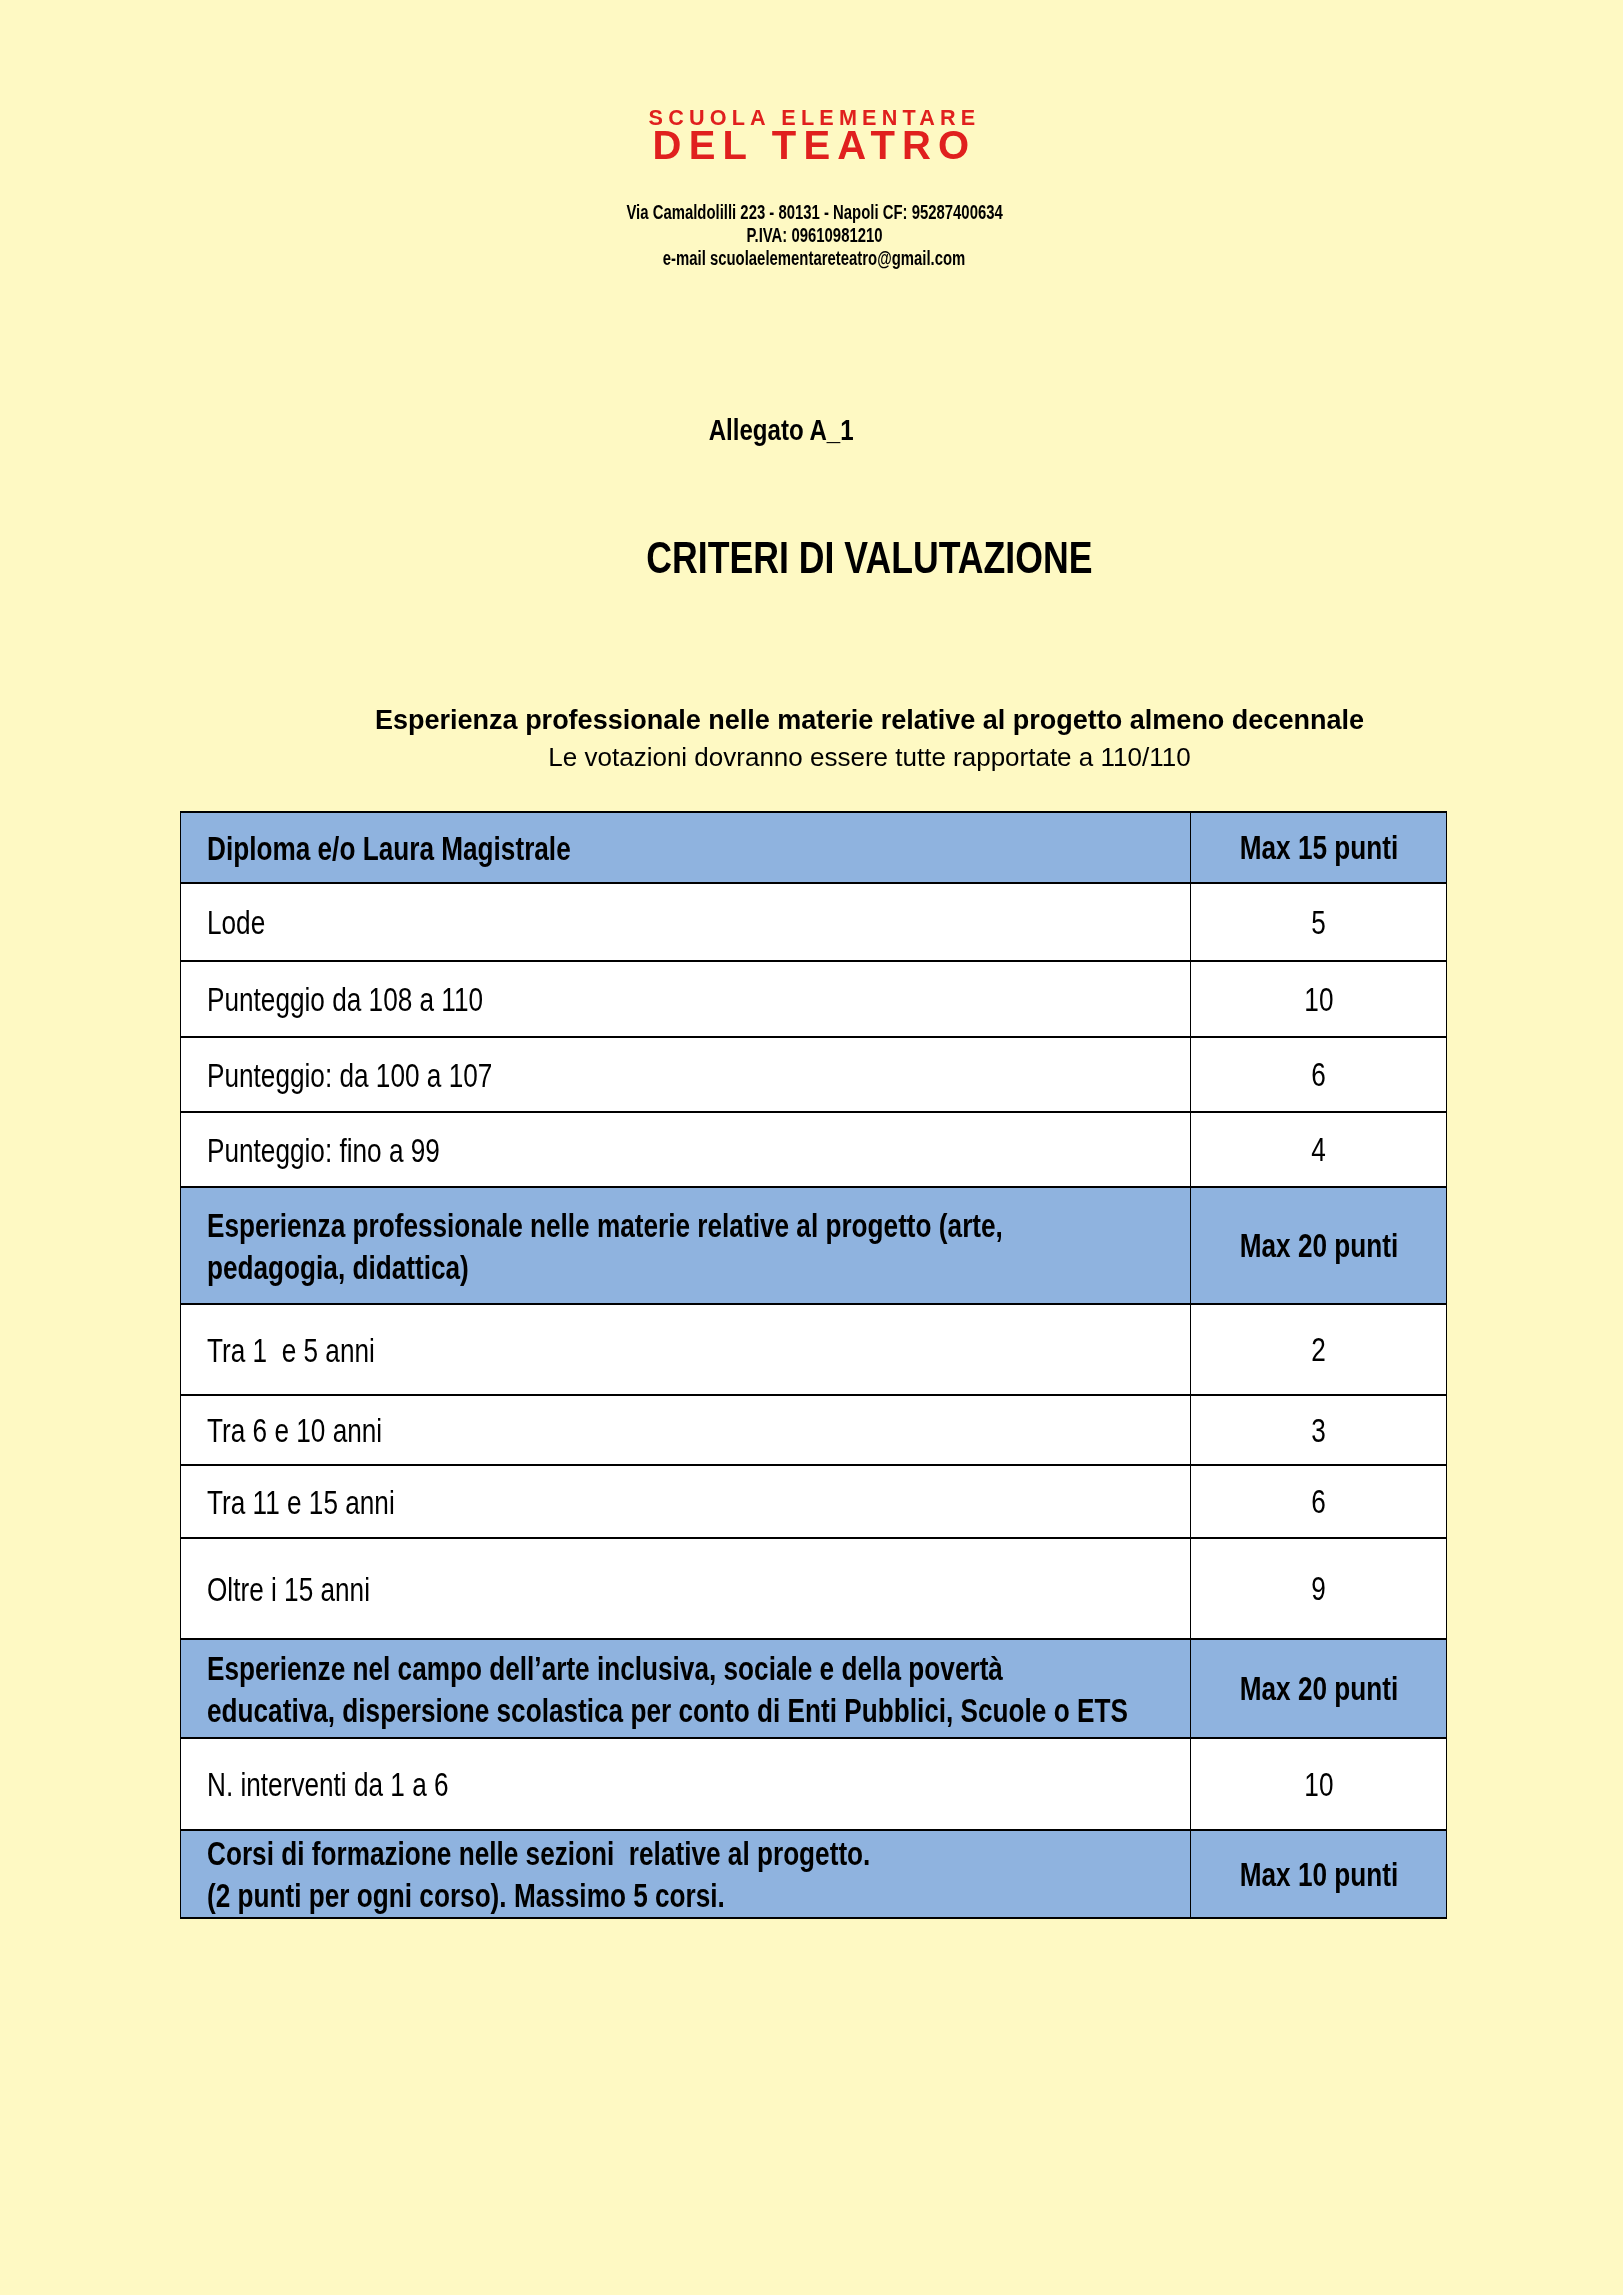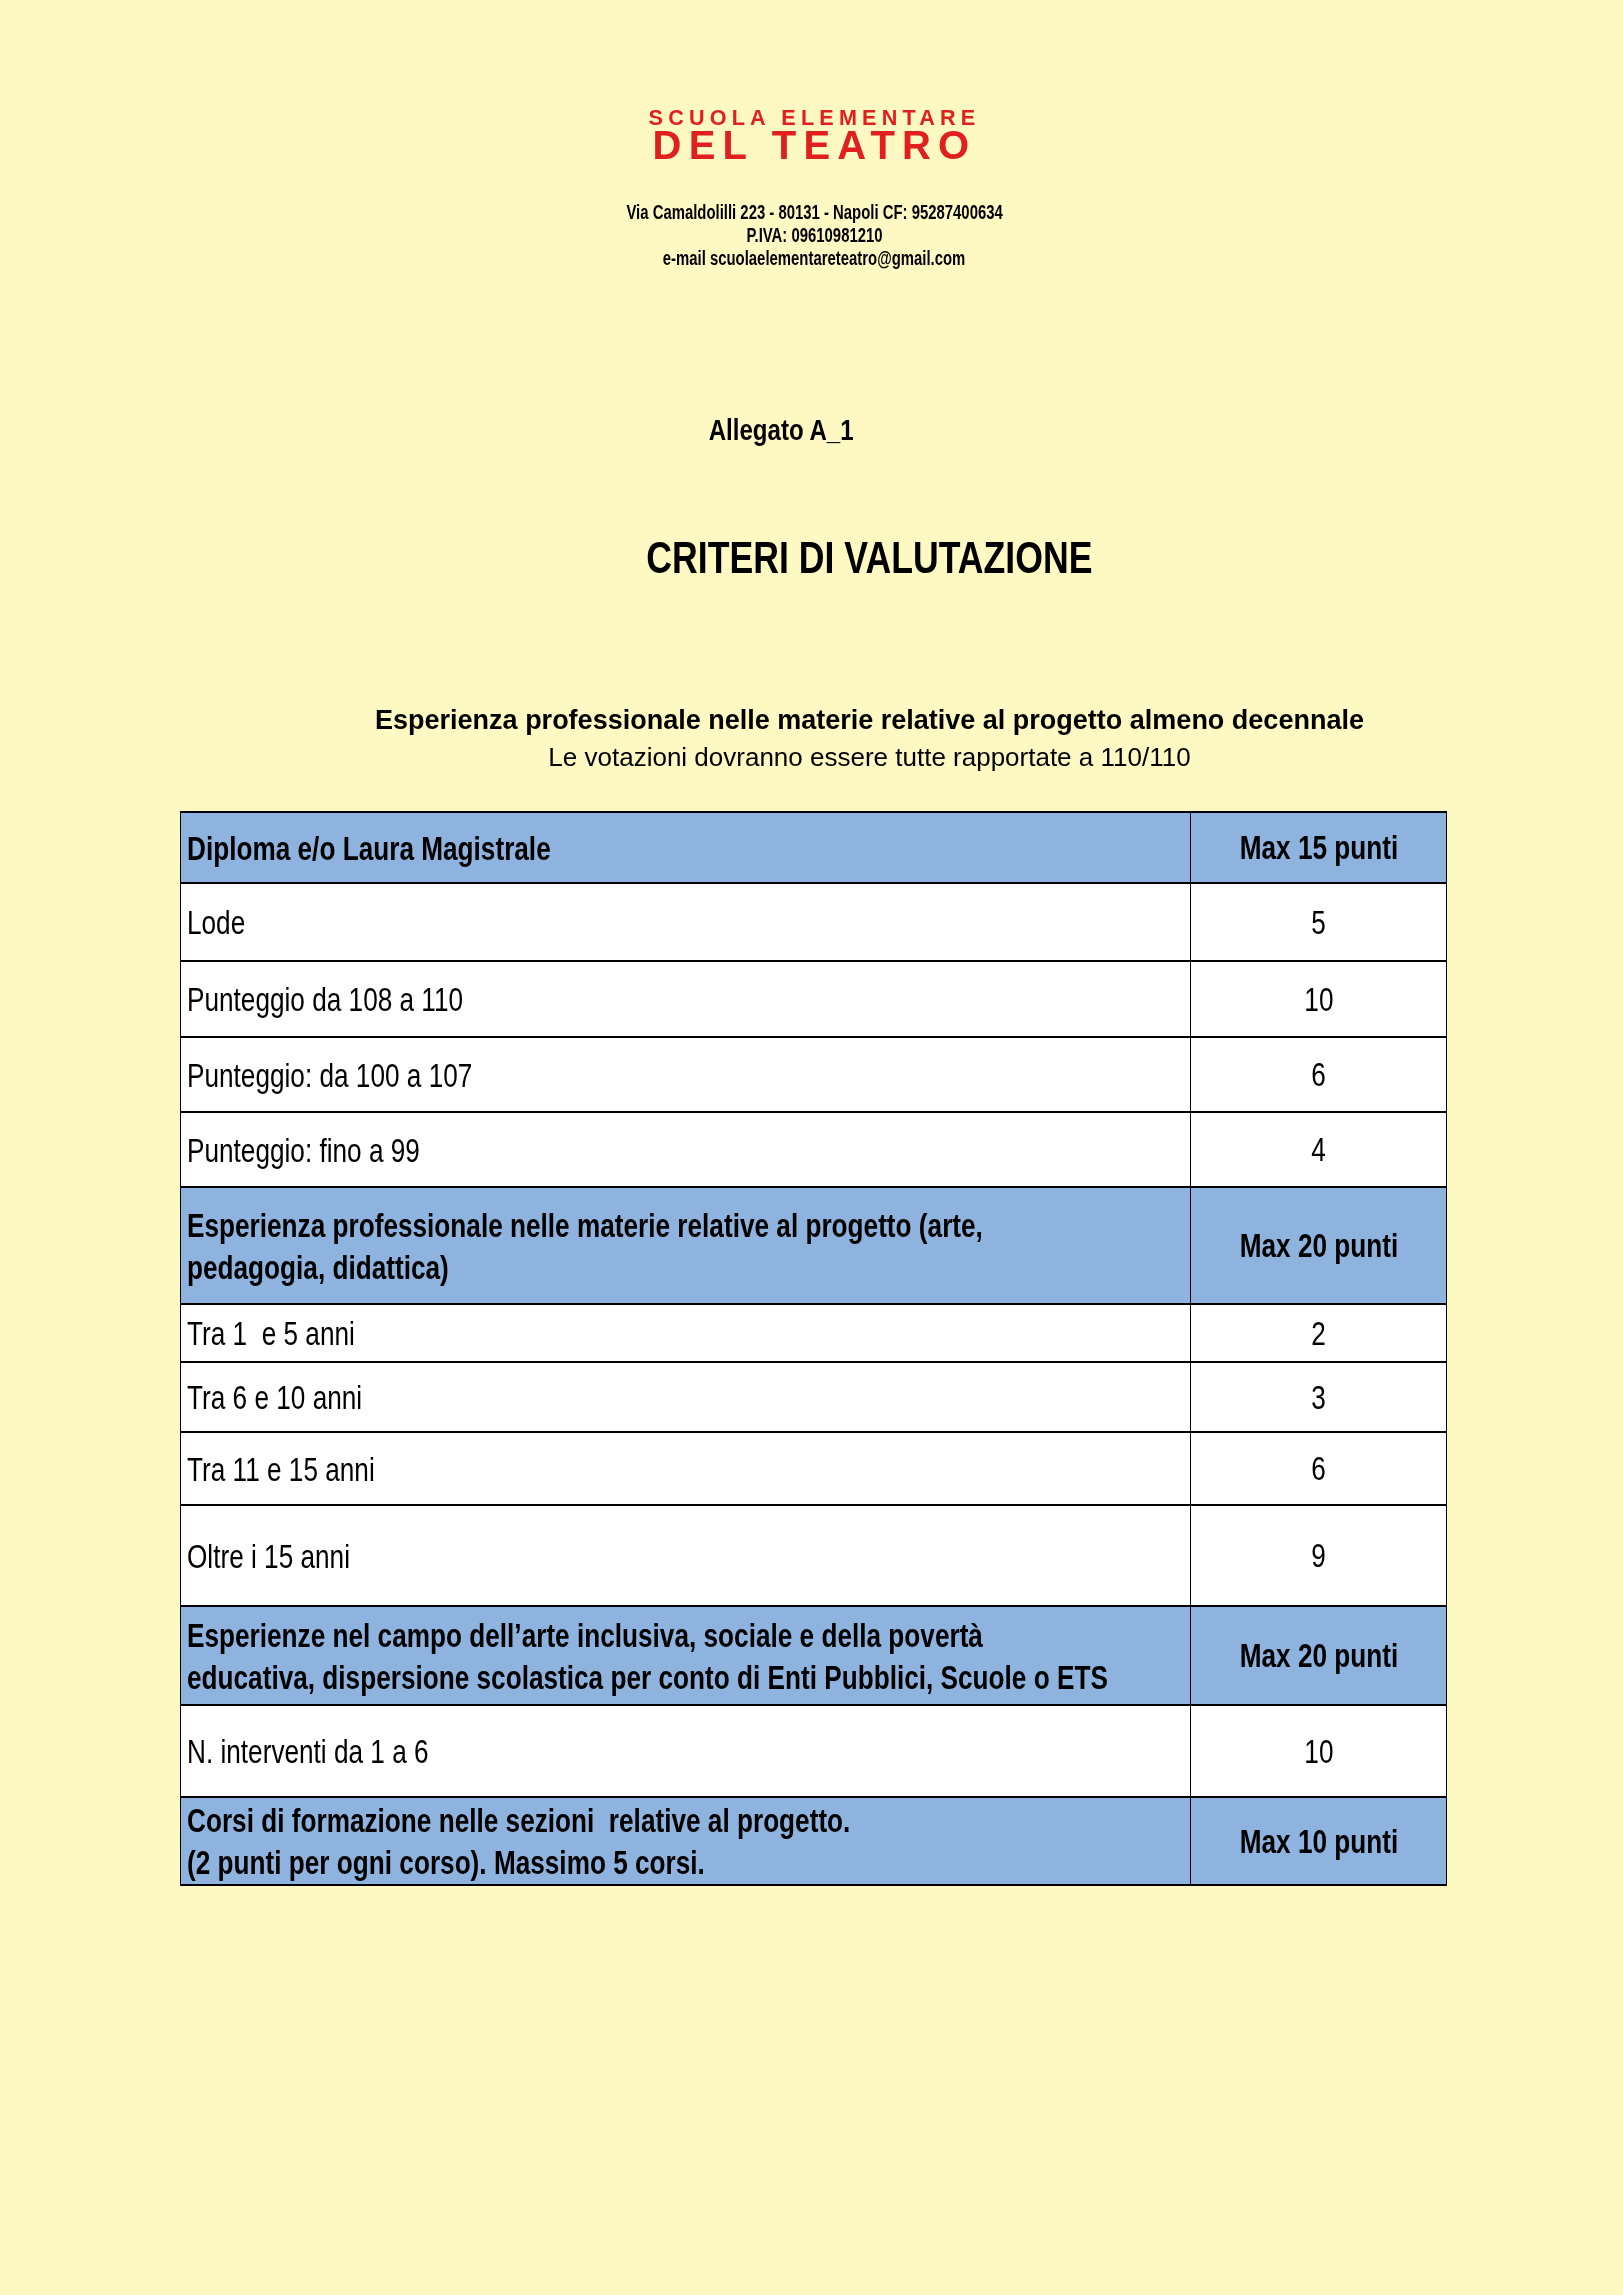--- a/index.html
+++ b/index.html
@@ -37,21 +37,21 @@
     font-size:34px;
   }
   .tbl col.c1{width:1010px;}
   .tbl col.c2{width:256px;}
   .tbl td{
     border:2px solid var(--border,#000);
     border-left-width:1.3px;border-right-width:1.3px;
     vertical-align:middle;
     background:#ffffff;
   }
-  .tbl td.crit{padding-left:6px;padding-right:5.2px;text-align:left;}
+  .tbl td.crit{padding-left:26px;padding-right:5.2px;text-align:left;}
   .tbl td.pts{text-align:center;}
   .tbl tr.section td{background:var(--blue,#8fb3df);font-weight:bold;}
   .tbl .line{line-height:42px;}
   .tbl .sx{display:inline-block;transform:scaleX(0.77);white-space:pre;}
   .tbl td.crit .sx{transform-origin:0 50%;}
   .tbl td.pts .sx{transform-origin:50% 50%;}
 </style>
 </head>
 <body>
 
@@ -115,21 +115,21 @@
           </td>
           <td class="pts"><span class="sx">4</span></td>
         </tr>
         <tr class="section" style="height: 117px;">
           <td class="crit">
             <div class="line"><span class="sx">Esperienza professionale nelle materie relative al progetto (arte,</span></div>
             <div class="line"><span class="sx">pedagogia, didattica)</span></div>
           </td>
           <td class="pts"><span class="sx">Max 20 punti</span></td>
         </tr>
-        <tr class="item" style="height: 58px; margin-left: 29px;">
+        <tr class="item" style="height: 91px; margin-left: 29px;">
           <td class="crit">
             <div class="line"><span class="sx">Tra 1  e 5 anni</span></div>
           </td>
           <td class="pts"><span class="sx">2</span></td>
         </tr>
         <tr class="item" style="height: 70px;">
           <td class="crit">
             <div class="line"><span class="sx">Tra 6 e 10 anni</span></div>
           </td>
           <td class="pts"><span class="sx">3</span></td>

